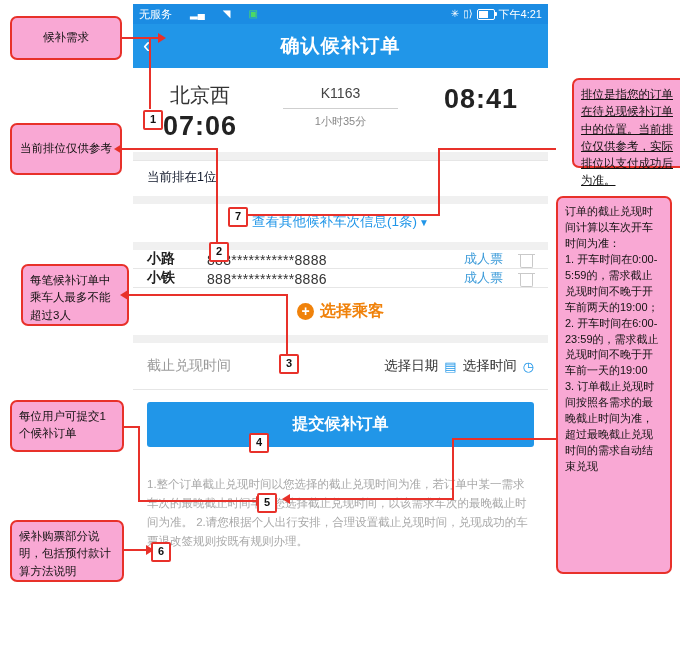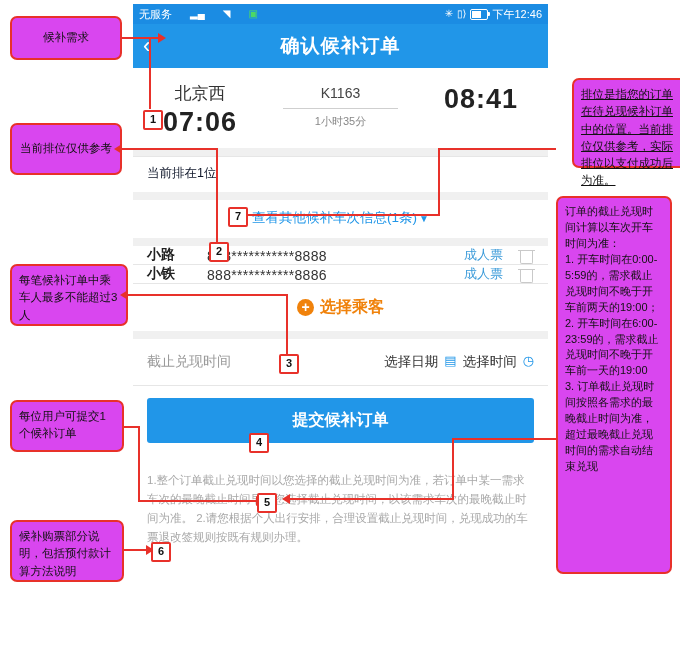--- a/index.html
+++ b/index.html
@@ -78,21 +78,21 @@
 
   
   .sched {
     background: #ffffff;
     padding: 14px 0 10px 0;
     display: flex;
     align-items: flex-start;
     justify-content: space-between;
   }
   .sched-col { flex: 1; text-align: center; }
-  .sched-station { font-size: 17px; color: #333; }
+  .sched-station { font-size: 20px; color: #333; }
   .sched-time { font-size: 27px; color: #222; font-weight: bold; margin-top: 2px; letter-spacing: 1px; }
   .sched-mid { flex: 1.1; text-align: center; padding-top: 3px; }
   .sched-train { font-size: 14px; color: #444; }
   .sched-line {
     height: 1px; background: #cfcfcf; margin: 7px 16px 5px 16px; position: relative;
   }
   .sched-dur { font-size: 11px; color: #888; }
 
   .divider-thick { height: 8px; background: #f0f0f0; }
   .divider-thin { height: 1px; background: #e6e6e6; }
@@ -143,21 +143,21 @@
   .plus-circle {
     width: 17px; height: 17px; border-radius: 50%; background: #f0820b;
     color: #fff; font-size: 14px; line-height: 16px; text-align: center; margin-right: 6px; font-weight: bold;
   }
 
   
   .row-deadline {
     display: flex; align-items: center; padding: 14px 14px; font-size: 14px;
   }
   .deadline-label { color: #9a9a9a; }
-  .deadline-actions { margin-left: auto; display: flex; align-items: flex-start; gap: 6px; color: #333; font-size: 13.5px; }
+  .deadline-actions { margin-left: auto; display: flex; align-items: center; gap: 6px; color: #333; font-size: 13.5px; }
   .cal-ico { color: #2196e8; font-size: 13px; }
   .clock-ico { color: #2196e8; font-size: 13px; }
 
   
   .submit-wrap { padding: 12px 14px 10px 14px; }
   .submit-btn {
     background: #2196e8; color: #fff; text-align: center;
     padding: 12px 0; border-radius: 3px; font-size: 16px; font-weight: bold;
   }
 
@@ -169,21 +169,21 @@
     margin-right: 5px; position: relative;
   }
   .tips-dot::after { content: "!"; position: absolute; left: 2.5px; top: -3px; font-size: 9px; color: #f0820b; }
   .tips-body { margin-top: 8px; font-size: 11.5px; color: #a8a8a8; line-height: 1.65; }
 
   
   .anno {
     position: absolute;
     border: 2px solid #e8312a;
     border-radius: 7px;
-    background: #d946ef;
+    background: #f9a8d4;
     color: #111;
     font-size: 11.5px;
     line-height: 1.5;
     padding: 6px 7px;
     box-sizing: border-box;
   }
   .anno.center { display: flex; align-items: center; }
   .callout-line {
     position: absolute;
     background: #e8312a;
@@ -226,21 +226,21 @@
       <span class="sb-ico">▂▄</span>
       <span class="sb-ico">◥</span>
       <span class="sb-ico sb-green">▣</span>
     </div>
     <div class="sb-right">
       <span class="sb-ico">✳</span>
       <span class="sb-ico">▯⟩</span>
       <span class="sb-batt">
           <i></i>
         </span>
-      <span>下午12:46</span>
+      <span>下午4:21</span>
     </div>
   </div>
 
   <div class="titlebar">
     <div class="back-arrow">‹</div>
     <div class="title-text">确认候补订单</div>
   </div>
 
   <div class="sched">
     <div class="sched-col">
@@ -323,21 +323,21 @@
 <div class="arrow-head arrow-right" style="left:158px; top:33px;"></div>
 <div class="callout-line" style="left:149px; top:37px; width:2px; height:72px;"></div>
 <div class="marker" style="left:143px; top:110px;">1</div>
 
 <div class="anno center" style="left:10px; top:123px; width:112px; height:52px; justify-content:center;">当前排位仅供参考</div>
 <div class="callout-line" style="left:122px; top:148px; width:96px; height:2px;"></div>
 <div class="arrow-head arrow-left" style="left:114px; top:144px;"></div>
 <div class="callout-line" style="left:216px; top:148px; width:2px; height:96px;"></div>
 <div class="marker" style="left:209px; top:242px;">2</div>
 
-<div class="anno" style="left:10px; top:264px; width:118px; height:62px;">每笔候补订单中乘车人最多不能超过3人</div>
+<div class="anno" style="left:21px; top:264px; width:108px; height:62px;">每笔候补订单中乘车人最多不能超过3人</div>
 <div class="callout-line" style="left:128px; top:294px; width:160px; height:2px;"></div>
 <div class="arrow-head arrow-left" style="left:120px; top:290px;"></div>
 <div class="callout-line" style="left:286px; top:294px; width:2px; height:62px;"></div>
 <div class="marker" style="left:279px; top:354px;">3</div>
 
 <div class="anno" style="left:10px; top:400px; width:114px; height:52px;">每位用户可提交1个候补订单</div>
 <div class="callout-line" style="left:124px; top:426px; width:16px; height:2px;"></div>
 <div class="callout-line" style="left:138px; top:426px; width:2px; height:76px;"></div>
 <div class="callout-line" style="left:138px; top:500px; width:122px; height:2px;"></div>
 <div class="arrow-head arrow-right" style="left:256px; top:496px;"></div>

